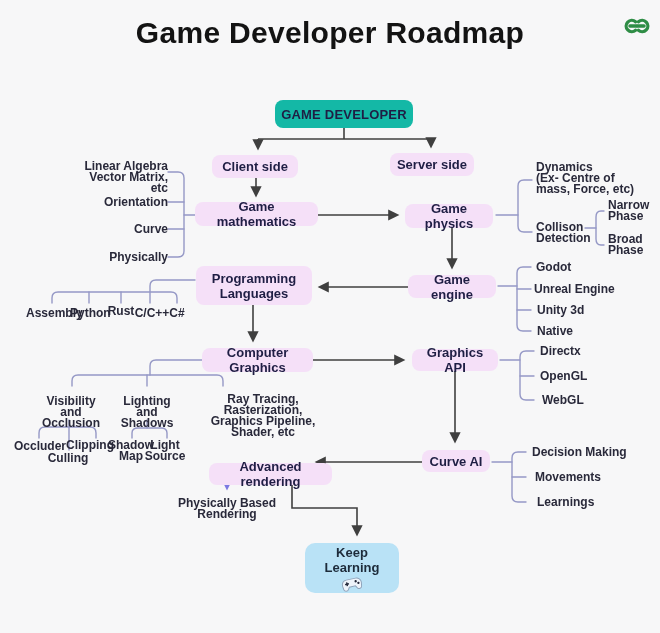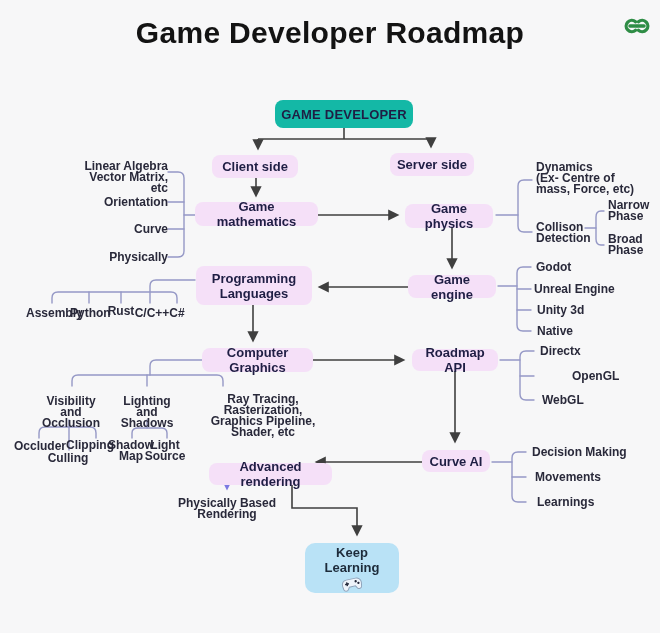--- a/index.html
+++ b/index.html
@@ -120,21 +120,21 @@
   </svg>
 
   <div class="node lavender" style="left:275px;top:100px;width:138px;height:28px;">GAME DEVELOPER</div>
   <div class="node pink" style="left:212px;top:155px;width:86px;height:23px;">Client side</div>
   <div class="node pink" style="left:195px;top:202px;width:123px;height:24px;">Game mathematics</div>
   <div class="node pink" style="left:390px;top:153px;width:84px;height:23px;">Server side</div>
   <div class="node pink" style="left:405px;top:204px;width:88px;height:24px;">Game physics</div>
   <div class="node pink" style="left:196px;top:266px;width:116px;height:39px;">Programming Languages</div>
   <div class="node pink" style="left:408px;top:275px;width:88px;height:23px;">Game engine</div>
   <div class="node pink" style="left:202px;top:348px;width:111px;height:24px;">Computer Graphics</div>
-  <div class="node pink" style="left:412px;top:349px;width:86px;height:22px;">Roadmap API</div>
+  <div class="node pink" style="left:412px;top:349px;width:86px;height:22px;">Graphics API</div>
   <div class="node pink" style="left:185px;top:463px;width:123px;height:22px;margin-left:24px;">Advanced rendering</div>
   <div class="node pink" style="left:422px;top:450px;width:68px;height:22px;">Curve AI</div>
 
   <div class="node blue" style="left:305px;top:543px;width:94px;height:50px;font-size:13px;">
     <span>Keep Learning</span>
     <svg class="gamepad" width="22" height="15" viewBox="0 0 32 20">
       <path d="M9 2 h14 a7 7 0 0 1 7 7.5 l-.8 5.5 a3.6 3.6 0 0 1 -6.5 1.4 L20.5 13 h-9 L9.3 16.4 a3.6 3.6 0 0 1 -6.5 -1.4 L2 9.5 A7 7 0 0 1 9 2 z" fill="#edf3fa" stroke="#8fa3ba" stroke-width="1.4"></path>
       <path d="M9 5.2 v5.6 M6.2 8 h5.6" stroke="#23283a" stroke-width="2"></path>
       <circle cx="22.2" cy="6.4" r="1.7" fill="#23283a"></circle>
       <circle cx="25.6" cy="9.6" r="1.7" fill="#23283a"></circle>
@@ -176,21 +176,21 @@
 Graphics Pipeline, Shader, etc</div>
   <div class="lbl ta-c" style="left:14px;top:441px;width:50px;">Occluder</div>
   <div class="lbl ta-c" style="left:43px;top:453px;width:50px;">Culling</div>
   <div class="lbl ta-c" style="left:65px;top:440px;width:50px;">Clipping</div>
   <div class="lbl ta-c" style="left:106px;top:440px;width:50px;">Shadow
 Map</div>
   <div class="lbl ta-c" style="left:140px;top:440px;width:50px;">Light
 Source</div>
 
   <div class="lbl" style="left:540px;top:346px;">Directx</div>
-  <div class="lbl" style="left:540px;top:371px;margin-left:32px;">OpenGL</div>
+  <div class="lbl" style="left:540px;top:371px;">OpenGL</div>
   <div class="lbl" style="left:542px;top:395px;">WebGL</div>
 
   <div class="lbl ta-c" style="left:158px;top:498px;width:138px;">Physically Based Rendering</div>
 
   <div class="lbl" style="left:532px;top:447px;">Decision Making</div>
   <div class="lbl" style="left:535px;top:472px;">Movements</div>
   <div class="lbl" style="left:537px;top:497px;">Learnings</div>
 
 </div>
 

